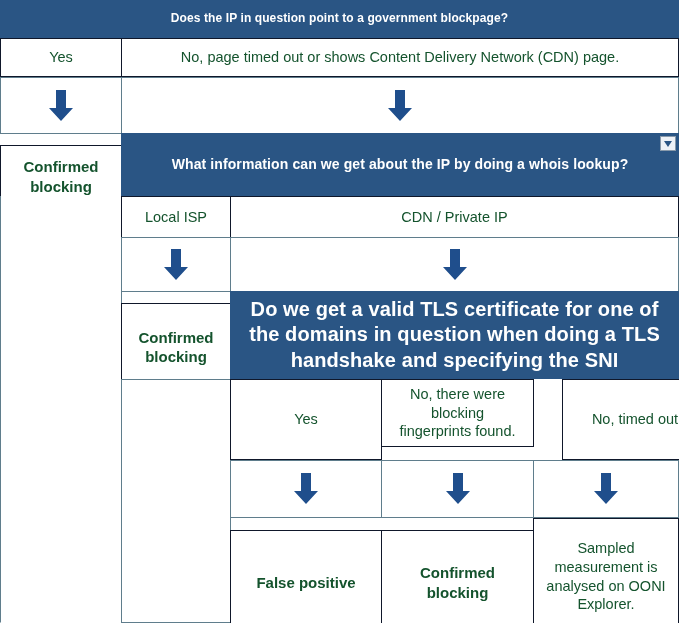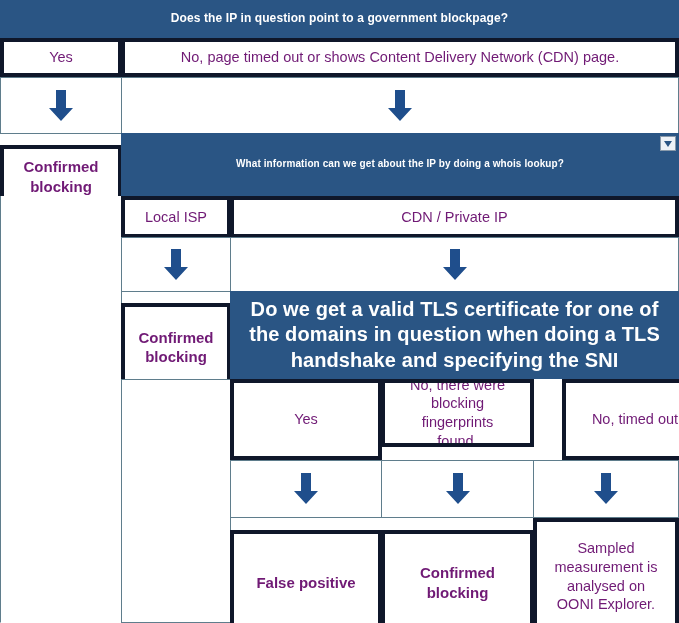--- a/index.html
+++ b/index.html
@@ -20,22 +20,22 @@
     background: #ffffff;
   }
   .cell {
     position: absolute;
     box-sizing: border-box;
     display: flex;
     align-items: center;
     justify-content: center;
     text-align: center;
     background: #ffffff;
-    border: 4px solid #0f172a;
-    color: #701a75;
+    border: 1px solid #0f172a;
+    color: #14532d;
     font-size: 14.5px;
     line-height: 1.28;
     padding: 2px 6px;
     overflow: hidden;
   }
   .cell.blue {
     background: #2a5584;
     border: 1px solid #2a5584;
     color: #ffffff;
     font-weight: 700;
@@ -117,21 +117,21 @@
   </div>
   <div class="arrow-wrap" style="left:121px; top:77px; width:558px; height:57px;">
     <svg class="arrow" viewBox="0 0 26 32">
       <polygon points="8,0 18,0 18,18 25,18 13,31 1,18 8,18" fill="#1f4e8c"></polygon>
     </svg>
   </div>
 
   <div class="cell bold" style="left:0px; top:133px; width:122px; height:63px; font-size:15px;">
     <span class="cell-text">Confirmed blocking</span>
   </div>
-  <div class="cell blue banner" style="left:121px; top:133px; width:558px; height:63px; font-size:10px;">
+  <div class="cell blue banner" style="left:121px; top:133px; width:558px; height:63px; font-size:14px;">
     <span class="cell-text">What information can we get about the IP by doing a whois lookup?</span>
   </div>
   <div class="dropdown-btn" style="left:660px; top:136px;">
     <svg width="10" height="8" viewBox="0 0 10 8">
       <polygon points="1,1 9,1 5,7" fill="#2a5584"></polygon>
     </svg>
   </div>
 
   <div class="left-blank" style="left:0px; top:196px; width:122px; height:427px;"></div>
 

